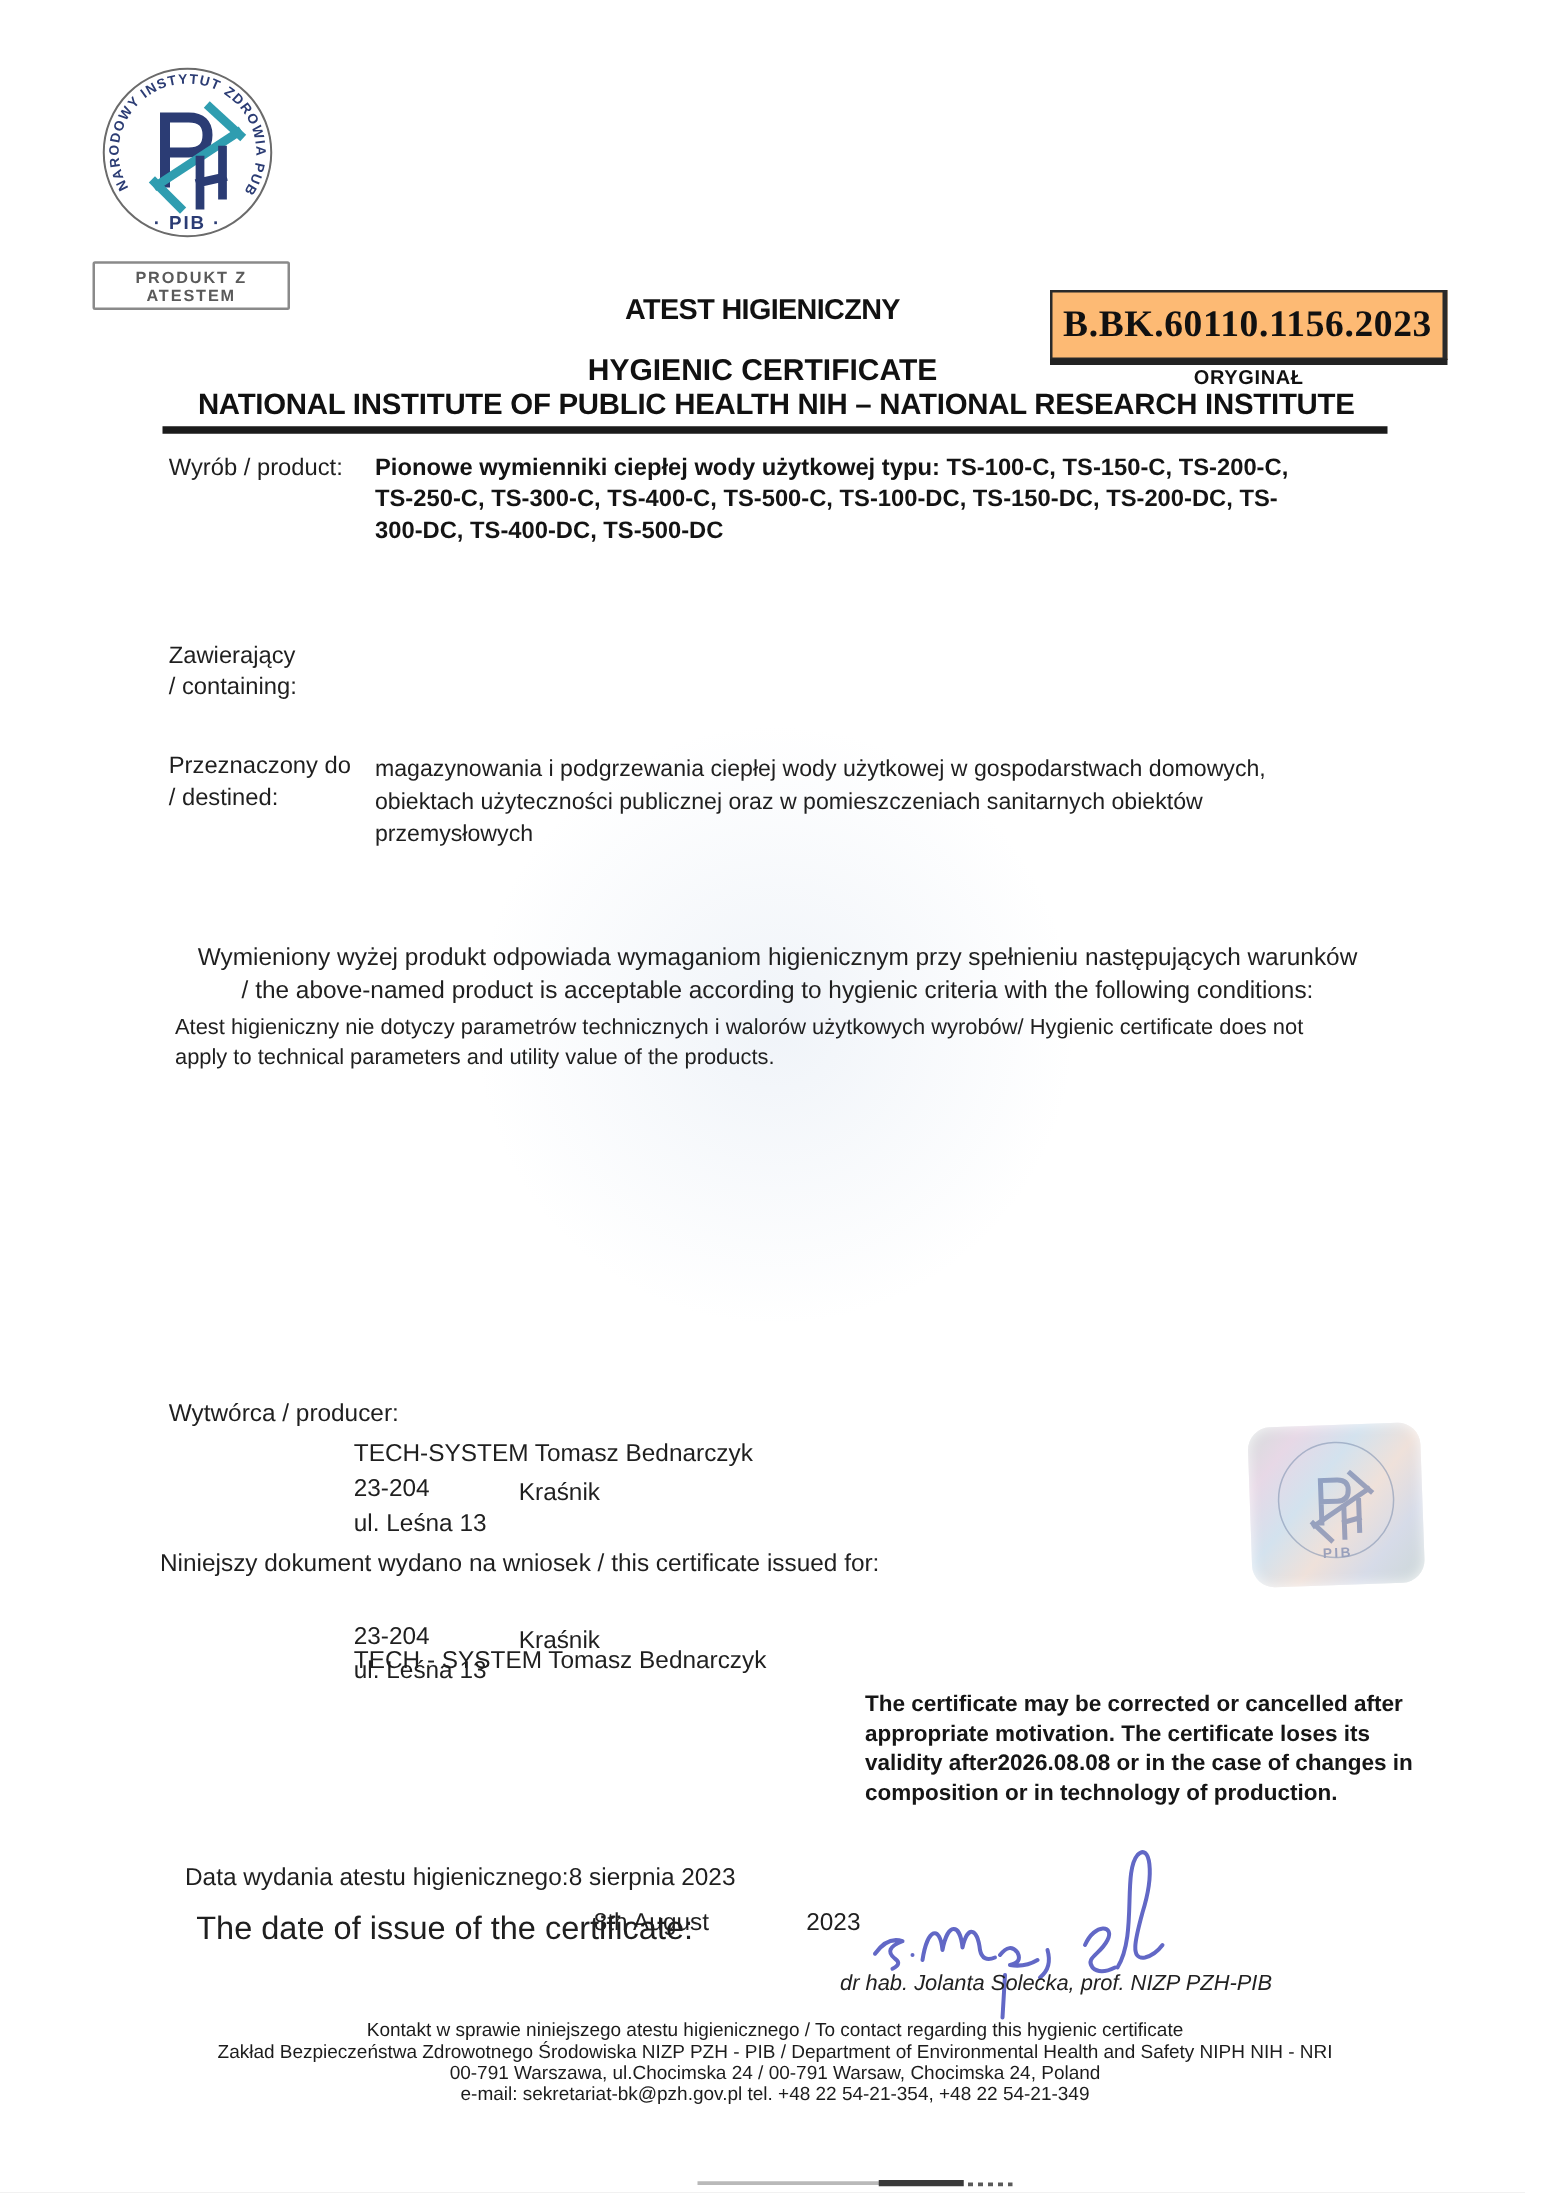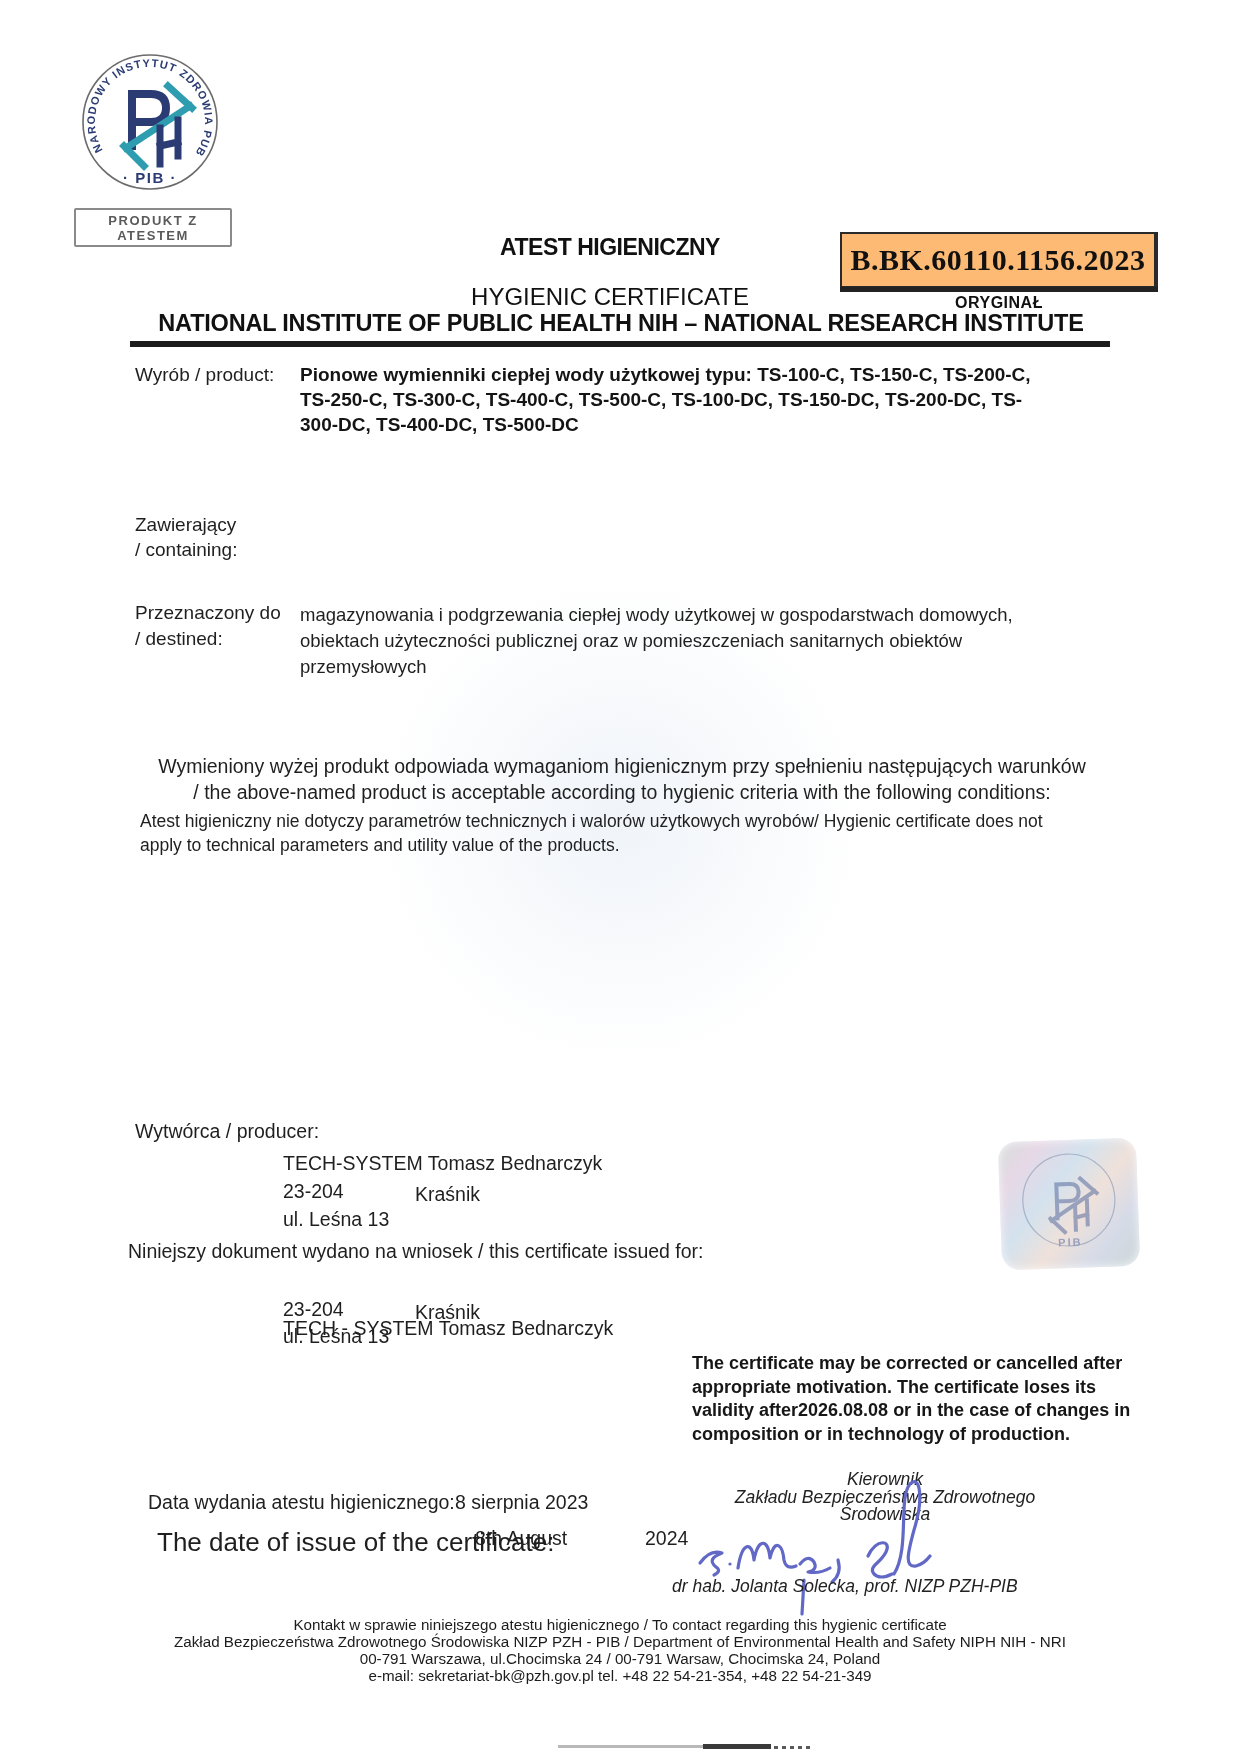--- a/index.html
+++ b/index.html
@@ -42,21 +42,21 @@
     border:2px solid #2a2a2a;border-right-width:4px;
     display:flex;align-items:center;justify-content:center;
     background:#fdba74;
     font-family:"Liberation Serif", serif;font-weight:bold;font-size:30px;color:#111;
     letter-spacing:.5px;
   }
   .num-rule{left:840px;top:287px;width:318px;height:5px;background:#222;}
   .copy-type{left:840px;top:294px;width:318px;text-align:center;
     font-size:16px;font-weight:bold;color:#111;letter-spacing:.5px;}
   .title-en{left:420px;top:283px;width:380px;text-align:center;
-    font-size:24px;font-weight:normal;color:#111;}
+    font-size:24px;font-weight:bold;color:#111;}
   .institute-line{left:130px;top:310px;width:982px;text-align:center;
     font-size:23.5px;font-weight:bold;white-space:nowrap;letter-spacing:-.2px;color:#111;}
   .head-rule{left:130px;top:341px;width:980px;height:6px;background:#1b1b1b;}
 
   
   .flabel{font-size:19px;color:#1f1f1f;}
   .product-label{left:135px;top:364px;}
   .product-value{left:300px;top:362px;width:742px;
     font-size:19px;font-weight:bold;line-height:25px;color:#141414;}
   .containing-l1{left:135px;top:514px;}
@@ -199,46 +199,41 @@
         <path d="M48,70 V36 H61 Q70,36 70,44 Q70,53 61,53 H48"></path>
         <path d="M72,31 L88,46 M86,44 L42,72 M41,70 L55,84"></path>
         <path d="M66,58 V82 M78,53 V77 M66,70 L78,67"></path>
       </g>
       <text x="60" y="98" text-anchor="middle" font-size="11" font-weight="bold" fill="#5a6da0" letter-spacing="2" font-family="Liberation Sans, sans-serif">PIB</text>
     </svg>
   </div>
 
   <div class="abs validity-en">The certificate may be corrected or cancelled after appropriate motivation. The certificate loses its validity after2026.08.08  or in the case of changes in composition or in technology of production.</div>
 
-  <div class="abs signatory-role">
-    <div>Kierownik</div>
-    <div>Zakładu Bezpieczeństwa Zdrowotnego</div>
-    <div>Środowiska</div>
-  </div>
 
   <svg class="abs signature-svg" viewBox="0 0 300 150">
     <g fill="none" stroke="#6268c6" stroke-width="3.2" stroke-linecap="round" stroke-linejoin="round">
       <path d="M28,95 q10,-14 22,-10 q-16,6 -6,14 q6,4 -2,8"></path>
       <circle cx="58" cy="96" r="1.6" fill="#6268c6" stroke="none"></circle>
       <path d="M66,100 C70,74 80,72 82,92 C86,70 96,70 98,90 C102,72 110,74 112,92 Q114,102 124,98"></path>
       <path d="M128,96 q8,-10 14,-2 q4,8 -6,10 q12,2 22,-4"></path>
       <path d="M166,92 q4,14 -6,22"></path>
       <path d="M196,88 C204,70 220,72 214,84 C208,96 196,98 202,106 Q208,112 220,106"></path>
       <path d="M222,106 C238,80 226,30 238,16 C248,6 252,30 242,62 C236,84 232,100 244,98 Q252,96 258,88"></path>
       <path d="M132,112 L130,146"></path>
     </g>
   </svg>
 
   <div class="abs signatory-name">dr hab. Jolanta Solecka, prof. NIZP PZH-PIB</div>
 
   <div class="abs date-pl-label">Data wydania atestu higienicznego:</div>
   <div class="abs date-pl-value">8 sierpnia 2023</div>
   <div class="abs date-en-label">The date of issue of the certificate:</div>
   <div class="abs date-en-value">8th August</div>
-  <div class="abs date-en-year">2024</div>
+  <div class="abs date-en-year">2023</div>
 
   <div class="abs footer-line f1">Kontakt w sprawie niniejszego atestu higienicznego / To contact regarding this hygienic certificate</div>
   <div class="abs footer-line f2">Zakład Bezpieczeństwa Zdrowotnego Środowiska NIZP PZH - PIB / Department of Environmental Health and Safety NIPH NIH - NRI</div>
   <div class="abs footer-line f3">00-791 Warszawa, ul.Chocimska 24 / 00-791 Warsaw, Chocimska 24, Poland</div>
   <div class="abs footer-line f4">e-mail: sekretariat-bk@pzh.gov.pl  tel. +48 22 54-21-354,  +48 22 54-21-349</div>
 
   <div class="abs art-1"></div>
   <div class="abs art-2"></div>
   <div class="abs art-3"></div>
 

